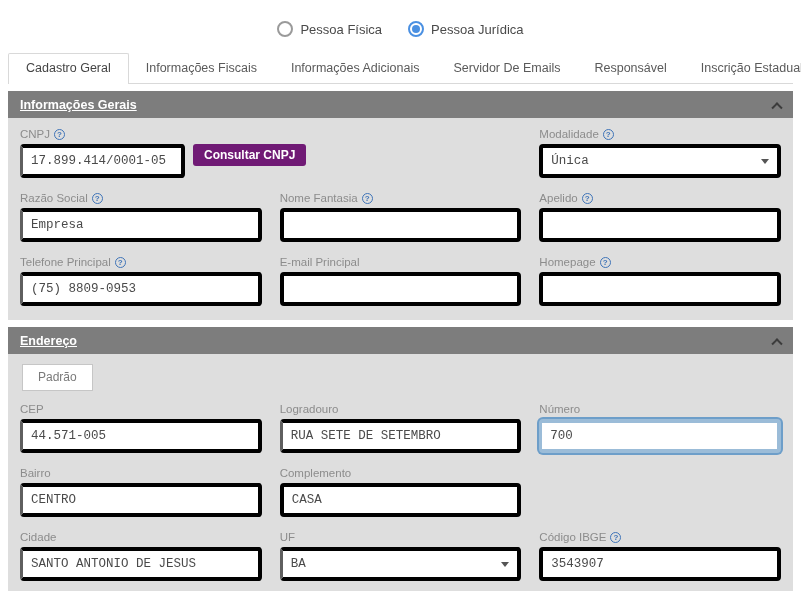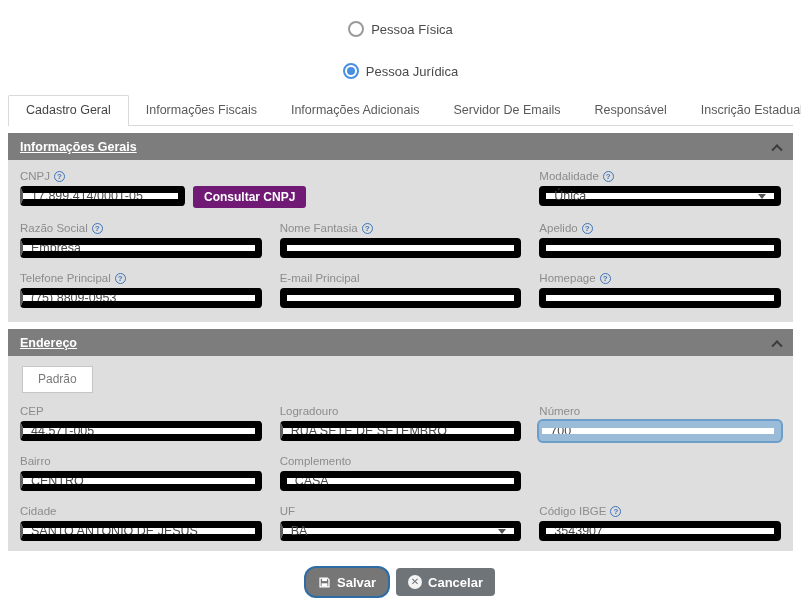--- a/index.html
+++ b/index.html
@@ -1,41 +1,41 @@
 <!DOCTYPE html>
 <html><head>
 <meta charset="utf-8">
 <style>
   * { box-sizing: border-box; margin: 0; padding: 0; }
   html,body { width:801px; height:602px; background:#fff; font-family:"Liberation Sans","DejaVu Sans",sans-serif; }
   .page { width:801px; height:602px; overflow:hidden; background:#fff; }
 
   
-  .radio-row { display:flex; justify-content:center; align-items:center; gap:26px; padding-top:21px;flex-direction:column; }
+  .radio-row { display:flex; justify-content:center; align-items:center; gap:26px; padding-top:21px; }
   .radio-opt { display:flex; align-items:center; gap:7px; font-size:13px; color:#4a4a4a; cursor:pointer; }
   .radio { width:16px; height:16px; border:2px solid #9a9a9a; border-radius:50%; position:relative; background:#fff; flex:0 0 auto; }
   .radio.sel { border-color:#4a90e2; }
   .radio.sel::after { content:''; position:absolute; left:2px; top:2px; width:8px; height:8px; border-radius:50%; background:#4a90e2; }
 
   
   .tabbar { display:flex; align-items:flex-end; margin:16px 8px 0 8px; border-bottom:1px solid #d9d9d9; }
   .tab { font-size:12.5px; color:#5a5a5a; padding:7px 17px 8px 17px; cursor:pointer; white-space:nowrap; }
   .tab.active { background:#fff; border:1px solid #d9d9d9; border-bottom:none; border-radius:2px 2px 0 0; margin-bottom:-1px; padding-bottom:9px; color:#444; }
 
   
   .section { margin:7px 8px 0 8px; }
   .sec-head { background:#7d7d7d; color:#ffffff; height:27px; display:flex; align-items:center; justify-content:space-between; padding:8px 12px; cursor:pointer; }
   .sec-title { font-size:12.5px; font-weight:bold; text-decoration:underline; }
   .chev { width:8px; height:8px; border-left:2px solid #3c3c3c; border-top:2px solid #3c3c3c; transform:rotate(45deg) translate(2px,2px); }
   .sec-body { background:#dedede; padding:10px 12px 8px 12px; }
 
   .grid3 { display:grid; grid-template-columns:1fr 1fr 1fr; column-gap:18px; margin-bottom:14px; }
   .field label { display:flex; align-items:center; gap:4px; font-size:11.5px; color:#8c8c8c; margin-bottom:4px; }
   .help { width:11px; height:11px; border:1px solid #3f74b8; color:#3f74b8; border-radius:50%; font-size:8px; line-height:9px; text-align:center; font-weight:bold; flex:0 0 auto; cursor:pointer; }
-  .txt, .sel-box { width:100%; height:20px; background:#fff; border:7px solid #000000; border-radius:4px; padding:0 8px; font-size:12.5px; color:#4a4a4a; font-family:Liberation Sans, sans-serif; }
+  .txt, .sel-box { width:100%; height:34px; background:#fff; border:4px solid #000000; border-radius:4px; padding:0 8px; font-size:12.5px; color:#4a4a4a; font-family:Liberation Mono, monospace; }
   .txt.bar, .sel-box.bar { border-left:3px solid #5f5f5f; }
   .txt.focused { box-shadow:0 0 0 2px #6d9ec9; border-color:#9bbcd8; }
   .sel-box { display:flex; align-items:center; justify-content:space-between; cursor:pointer; }
   .caret { width:0; height:0; border-left:4px solid transparent; border-right:4px solid transparent; border-top:5px solid #555; margin-left:6px; flex:0 0 auto; }
 
   .cnpj-group { grid-column:1 / 3; }
   .cnpj-line { display:flex; gap:8px; }
   .cnpj-line .txt { width:165px; flex:0 0 auto; }
   .btn-consultar { height:22px; background:#701a75; color:#fff; border:none; border-radius:3px; font-size:12px; font-weight:bold; padding:0 11px; cursor:pointer; font-family:"Liberation Sans","DejaVu Sans",sans-serif; }
 

